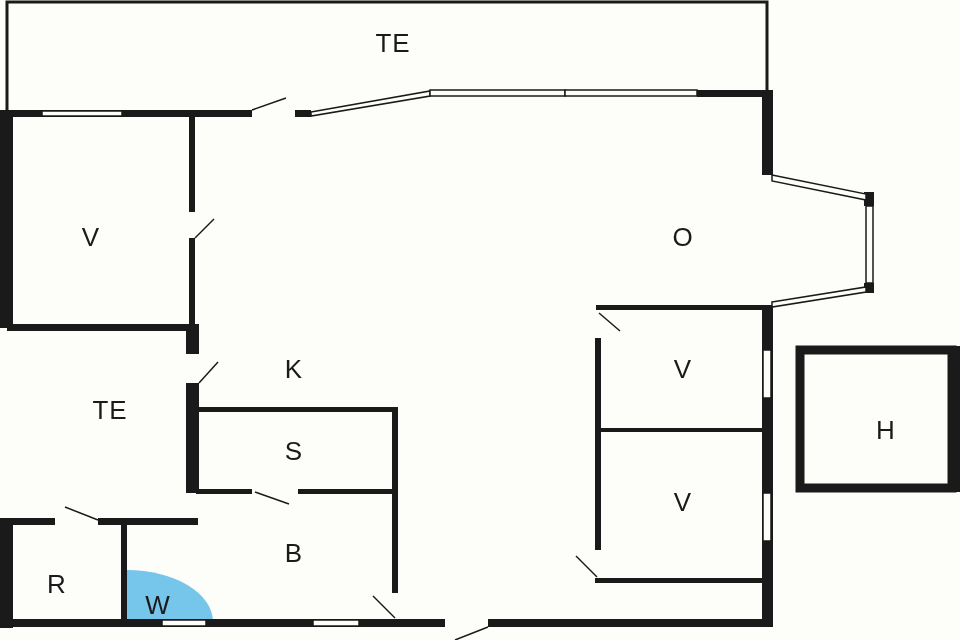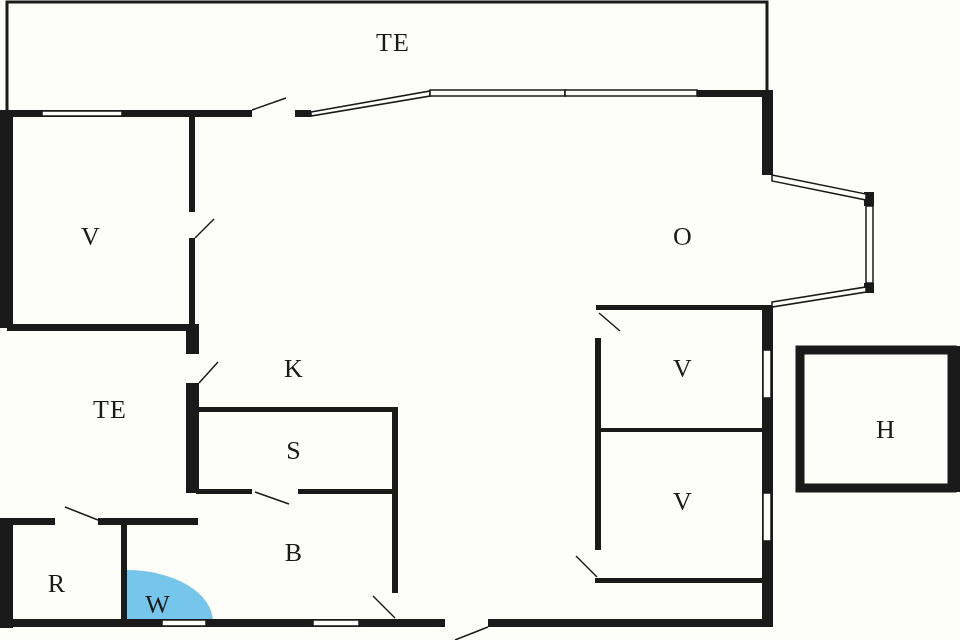--- a/index.html
+++ b/index.html
@@ -1,18 +1,18 @@
 <!DOCTYPE html>
 <html><head>
   <meta charset="utf-8">
   <style>
     html, body { margin: 0; padding: 0; }
     body { width: 960px; height: 640px; background: #fdfdf9; overflow: hidden; position: relative; }
     .plan { position: absolute; left: 0; top: 0; width: 960px; height: 640px; }
-    .label { position: absolute; font-family: Liberation Serif, serif; font-size: 26px; color: #1a1a1a; transform: translate(-50%, -50%); letter-spacing: 1px; }
+    .label { position: absolute; font-family: Liberation Sans, sans-serif; font-size: 26px; color: #1a1a1a; transform: translate(-50%, -50%); letter-spacing: 1px; }
   </style>
 </head>
 <body>
 
 <svg class="plan" viewBox="0 0 960 640" width="960" height="640" xmlns="http://www.w3.org/2000/svg">
 
   <g stroke="#1a1a1a" fill="none" stroke-width="3">
     <path d="M7,110 L7,2 L767,2 L767,92"></path>
   </g>
 

